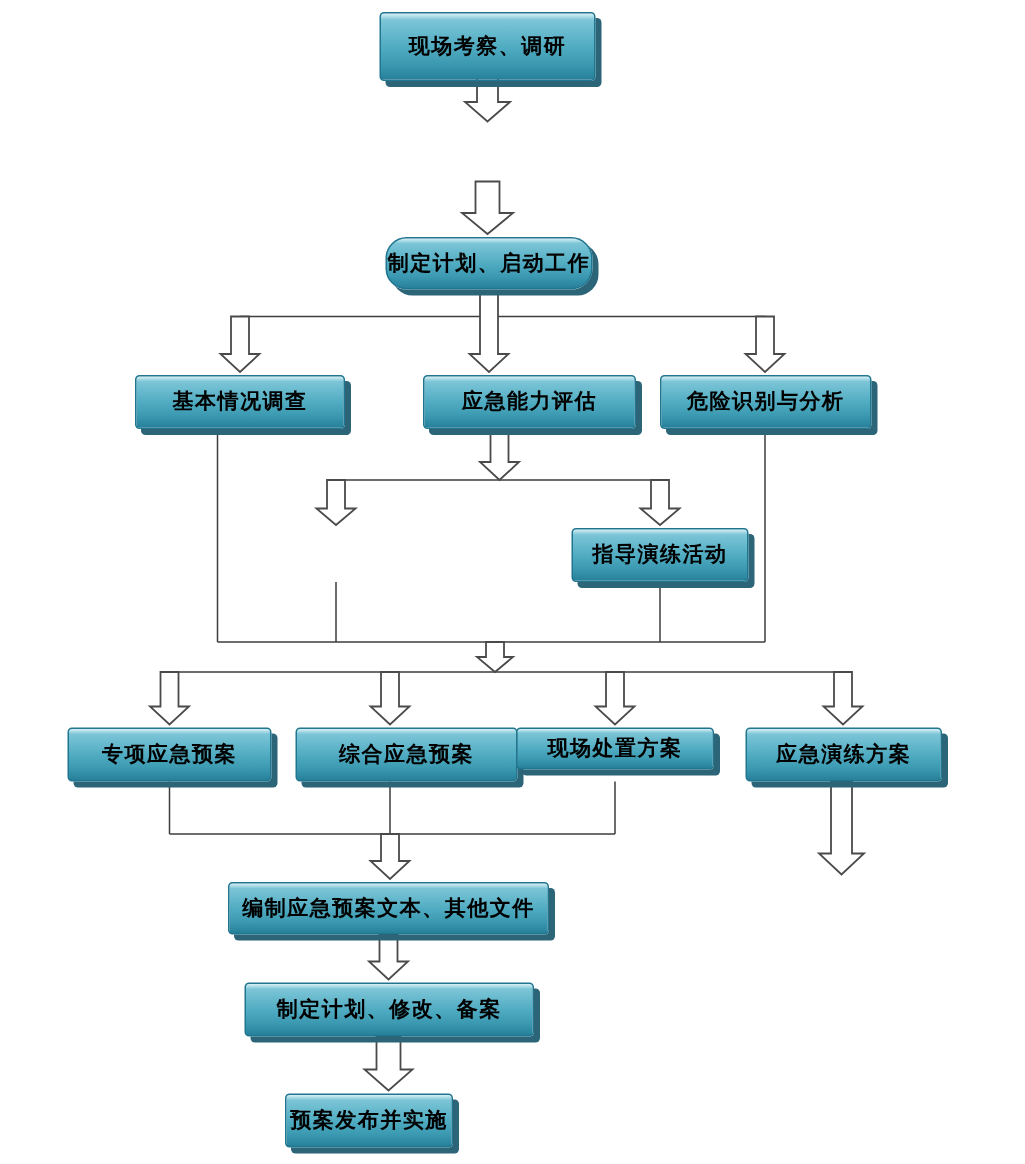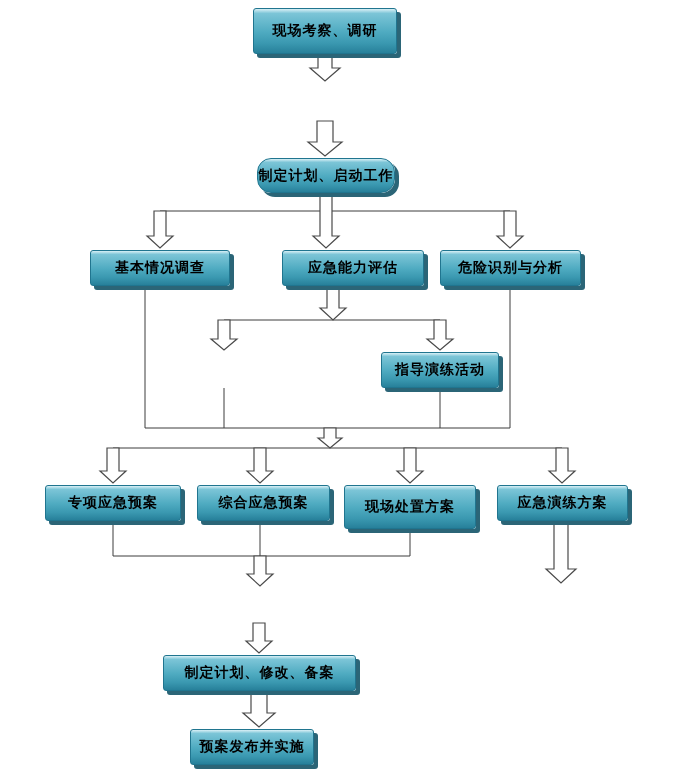--- a/index.html
+++ b/index.html
@@ -96,25 +96,26 @@
 
   <div class="node" style="left:262px;top:250px;width:142px;height:36px;margin-left:20px;">应急能力评估</div>
 
   <div class="node" style="left:440px;top:250px;width:141px;height:36px;">危险识别与分析</div>
 
 
   <div class="node" style="left:381px;top:352px;width:118px;height:36px;">指导演练活动</div>
 
   <div class="node" style="left:45px;top:485px;width:136px;height:36px;">专项应急预案</div>
 
-  <div class="node" style="left:197px;top:485px;width:133px;height:36px;">综合应急预案</div>
+  <div class="node" style="left:197px;top:485px;width:148px;height:36px;">综合应急预案</div>
 
-  <div class="node" style="left:344px;top:485px;width:132px;height:44px;">现场处置方案</div>
+  <div class="node" style="left:344px;top:485px;width:132px;height:28px;">现场处置方案</div>
 
   <div class="node" style="left:497px;top:485px;width:131px;height:36px;text-align:right;">应急演练方案</div>
 
+  <div class="node" style="left:152px;top:588px;width:214px;height:35px;">编制应急预案文本、其他文件</div>
 
 
   <div class="node" style="left:163px;top:655px;width:193px;height:36px;">制定计划、修改、备案</div>
 
-  <div class="node" style="left:190px;top:729px;width:124px;height:36px;">预案发布并实施</div>
+  <div class="node" style="left:190px;top:729px;width:112px;height:36px;">预案发布并实施</div>
 
 </div>
 
 </body></html>

